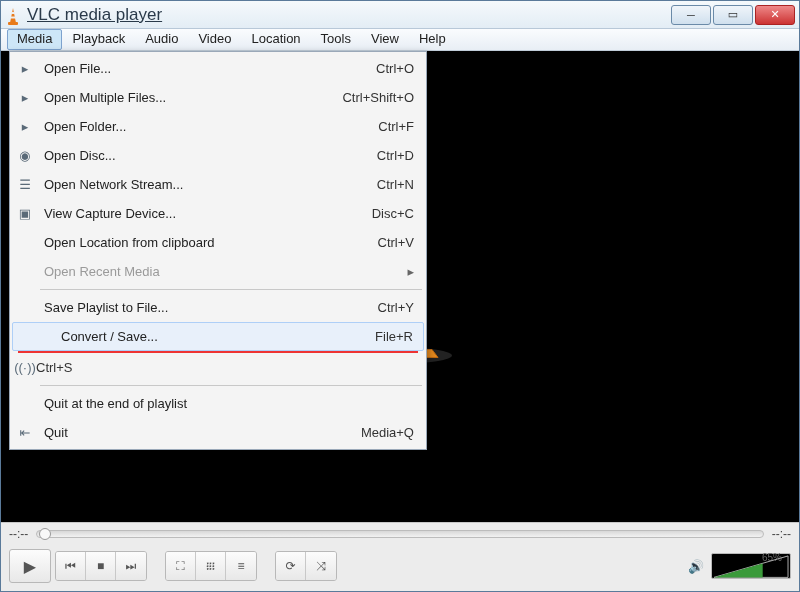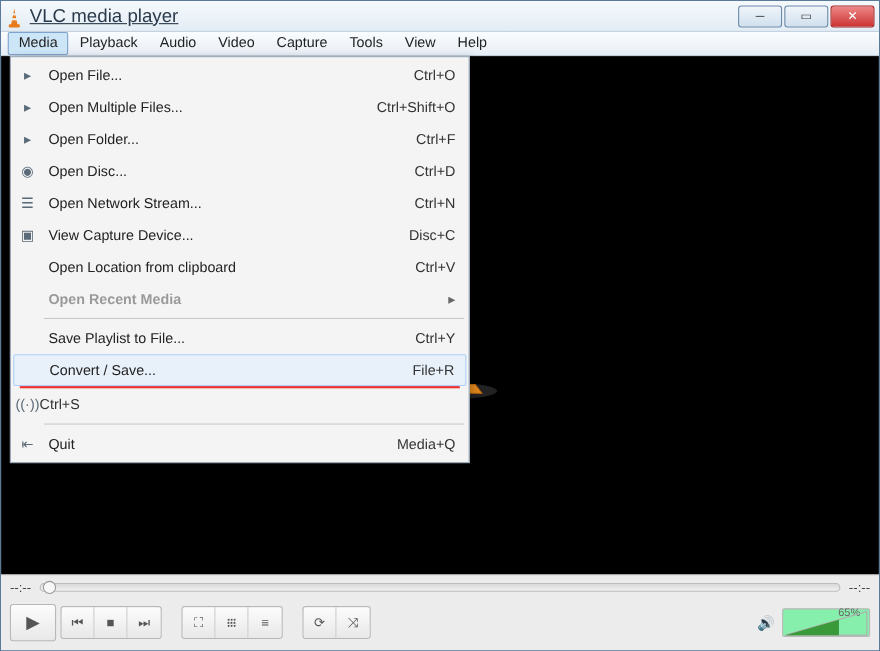--- a/index.html
+++ b/index.html
@@ -88,25 +88,26 @@
   .dd-row {
     display: flex;
     align-items: center;
     height: 29px;
     padding: 0 6px 0 2px;
     position: relative;
   }
   .dd-row .ic { width: 22px; text-align:center; color:#5a6a78; font-size:13px;}
   .dd-row .lbl { flex: 1; padding-left: 8px; color: #222; }
   .dd-row .sc { color: #333; padding-right: 4px; }
-  .dd-row.disabled .lbl, .dd-row.disabled .sc { color: #9a9a9a; font-weight: bold; }
+  .dd-row.disabled .lbl, .dd-row.disabled .sc { color: #9a9a9a; }
   .dd-row.hl {
     background: #e8f0fa;
     border: 1px solid #aecff7;
     border-radius: 2px;
+    gap: 16px;
   }
   .dd-row.sub::after {
     content: "▸"; color:#666; position:absolute; right:10px;
   }
   .dd-sep { height:1px; background:#c8c8c8; margin: 3px 2px 3px 28px; }
   .red-underline {
     height: 2px;
     background: #e33;
     margin: 0 6px;
   }
@@ -148,21 +149,21 @@
   .ctl.big { width: 42px; height:34px; font-size:16px;}
   .ctl.sm { width:30px; height:28px; font-size:12px;}
   .ctl-group { display:flex; border:1px solid #b8b8b8; border-radius:3px; overflow:hidden;}
   .ctl-group .ctl { border:none; border-right:1px solid #c8c8c8; border-radius:0;}
   .ctl-group .ctl:last-child { border-right:none;}
   .spacer { flex:1; }
   .vol-wrap { display:flex; align-items:center; gap:6px;}
   .vol-tri {
     width: 80px; height: 26px; position:relative;
     border:1px solid #b8b8b8; border-radius:2px;
-    background:#86efac;
+    background:#000000;
     padding-left:27px;
   }
   .vol-tri svg { position:absolute; inset:0; }
   .vol-label { position:absolute; top:-2px; right:8px; font-size:10px; color:#666;}
   .cone {
     width: 120px; height: 160px;
   }
 </style>
 </head>
 <body>
@@ -193,21 +194,21 @@
     <div class="menu-item">
         <span>Playback</span>
       </div>
     <div class="menu-item">
         <span>Audio</span>
       </div>
     <div class="menu-item">
         <span>Video</span>
       </div>
     <div class="menu-item">
-        <span>Capture</span>
+        <span>Location</span>
       </div>
     <div class="menu-item">
         <span>Tools</span>
       </div>
     <div class="menu-item">
         <span>View</span>
       </div>
     <div class="menu-item">
         <span>Help</span>
       </div>
@@ -277,20 +278,24 @@
       <span class="lbl">Convert / Save...</span>
       <span class="sc">File+R</span>
     </div>
     <div class="red-underline"></div>
     <div class="dd-row">
       <span class="ic">((·))</span>
       <span class="sc">Ctrl+S</span>
     </div>
     <div class="dd-sep"></div>
     <div class="dd-row">
+      <span class="ic"></span>
+      <span class="lbl">Quit at the end of playlist</span>
+    </div>
+    <div class="dd-row">
       <span class="ic">⇤</span>
       <span class="lbl">Quit</span>
       <span class="sc">Media+Q</span>
     </div>
   </div>
 
   <div class="controls-area">
     <div class="seekbar-row">
       <span>--:--</span>
       <div class="seek-track">

